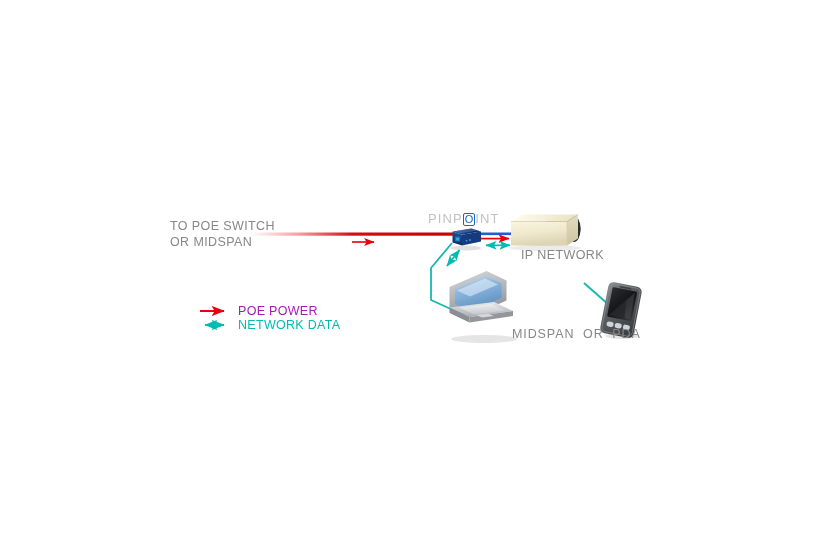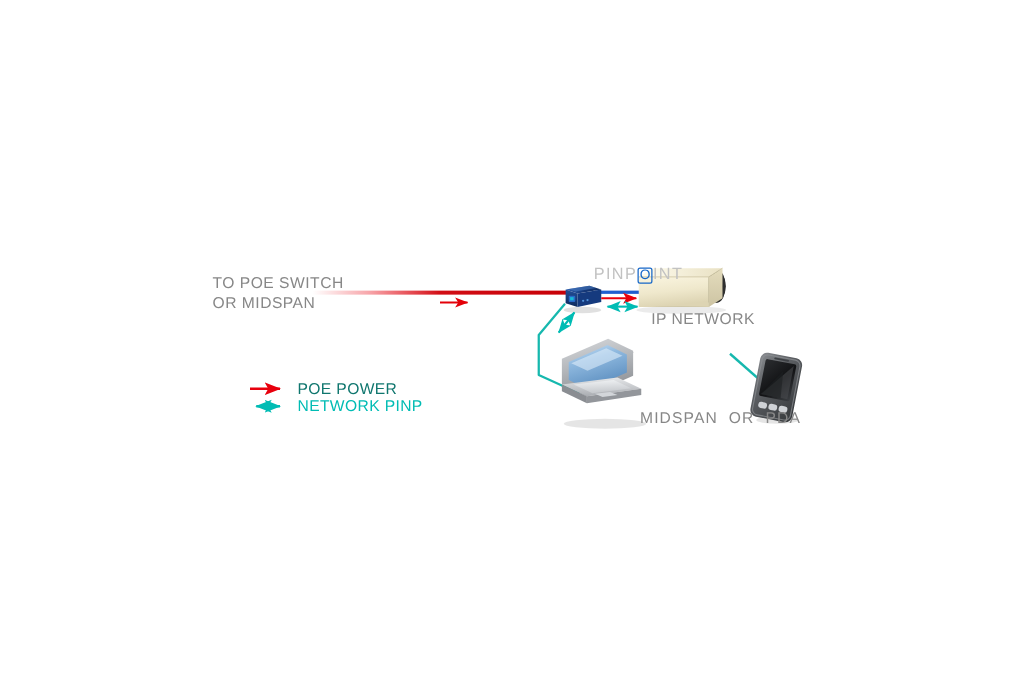--- a/index.html
+++ b/index.html
@@ -48,21 +48,20 @@
   }
   #logo-pinpoint {
     position: absolute;
     left: 428px;
     top: 211px;
     font-size: 13px;
     letter-spacing: 1.1px;
     color: #c2c2c2;
     font-family: "Liberation Sans", sans-serif;
     white-space: pre;
-    margin-left: 47px;
   }
   #logo-pinpoint .lead,
   #logo-pinpoint .tail {
     color: #c2c2c2;
   }
   #logo-pinpoint .oglyph {
     color: #1667c8;
     border: 1.5px solid #1667c8;
     border-radius: 2px;
     padding: 0 0.5px;
@@ -80,21 +79,21 @@
   }
   #legend-poe-power { left: 199px; top: 304px; }
   #legend-network-data { left: 199px; top: 318px; }
   .legend-text {
     font-size: 12.5px;
     letter-spacing: 0.3px;
     white-space: pre;
     font-family: "Liberation Sans", sans-serif;
     margin-left: 7px;
   }
-  #legend-poe-power .legend-text { color: #0f766e; text-align: right; }
+  #legend-poe-power .legend-text { color: #a21caf; text-align: right; }
   #legend-network-data .legend-text { color: #00bcb4; }
   .legend-arrow { display: block; }
 </style>
 </head>
 <body>
 
 <div id="canvas">
 
   <svg id="diagram-svg" viewBox="0 0 825 550">
     <defs>
@@ -324,16 +323,16 @@
       <defs>
         <marker id="lgCyanHead" markerWidth="7" markerHeight="7" refX="6.2" refY="3" orient="auto">
           <path d="M0,0.4 L6.6,3 L0,5.6 L1.5,3 Z" fill="#00bcb4"></path>
         </marker>
         <marker id="lgCyanTail" markerWidth="7" markerHeight="7" refX="0.8" refY="3" orient="auto">
           <path d="M7,0.4 L0.4,3 L7,5.6 L5.5,3 Z" fill="#00bcb4"></path>
         </marker>
       </defs>
       <line x1="6" y1="6" x2="25" y2="6" stroke="#00bcb4" stroke-width="2" marker-start="url(#lgCyanTail)" marker-end="url(#lgCyanHead)"></line>
     </svg>
-    <span class="legend-text">NETWORK PINP</span>
+    <span class="legend-text">NETWORK DATA</span>
   </div>
 
 </div>
 
 </body></html>

